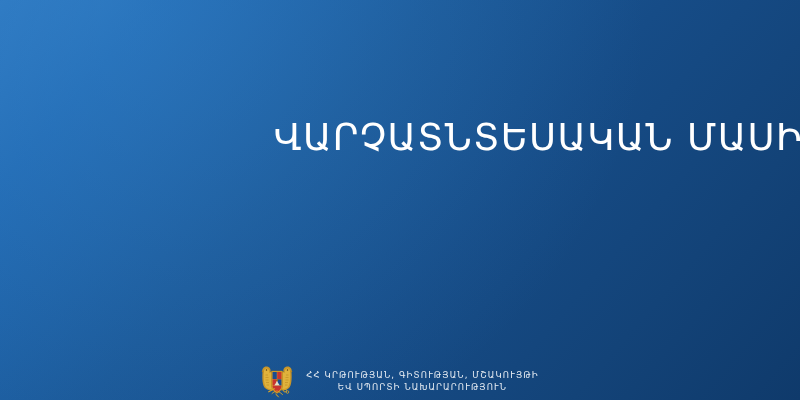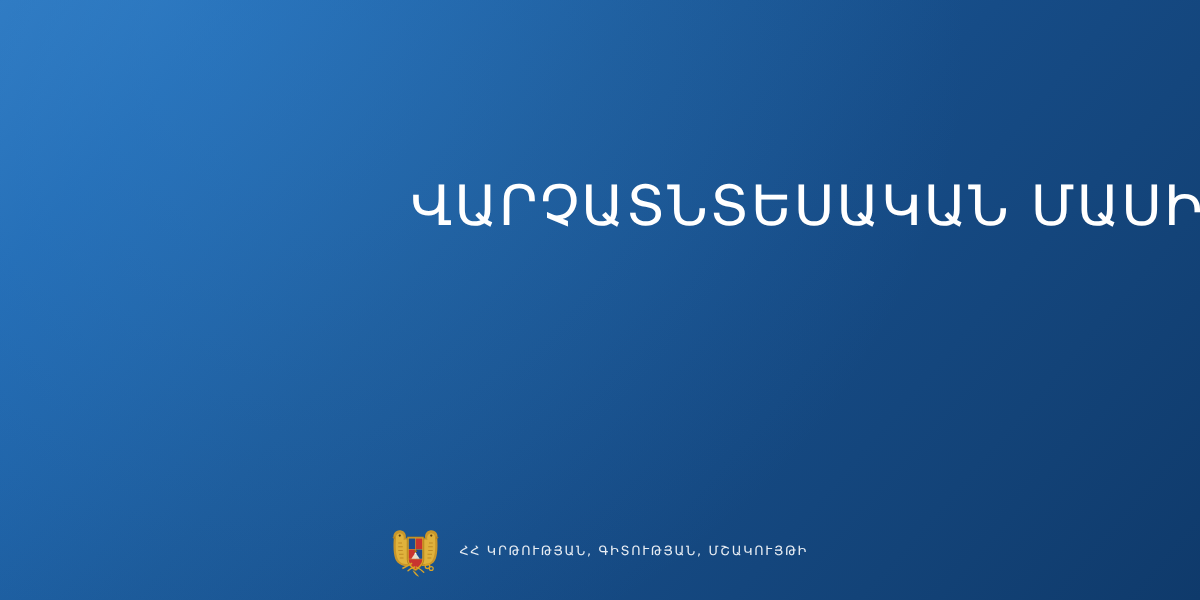--- a/index.html
+++ b/index.html
@@ -69,21 +69,21 @@
   }
 
   .hl-green {
     color: #b5d334;
   }
 
   
   #footer-lockup {
     position: absolute;
     left: 0;
-    bottom: 13px;
+    bottom: 0;
     width: 800px;
     display: flex;
     flex-direction: row;
     align-items: center;
     justify-content: center;
     gap: 13px;
     z-index: 2;
   }
 
   #coat-of-arms {
@@ -166,17 +166,18 @@
 
       <path d="M22 63 C25 60 28 59 31 58" stroke="#d9a428" stroke-width="1.8" fill="none" stroke-linecap="round"></path>
 
       <path d="M33 58 C37 60 40 62 43 65" stroke="#d9a428" stroke-width="1.8" fill="none" stroke-linecap="round"></path>
 
       <path d="M28 62 C30 67 33 70 37 71 C34 67 31 64 28 62 Z" fill="#d9a428"></path>
     </svg>
 
     <div id="ministry-text">
       <span class="ministry-line">ՀՀ ԿՐԹՈՒԹՅԱՆ, ԳԻՏՈՒԹՅԱՆ, ՄՇԱԿՈՒՅԹԻ</span>
+      <span class="ministry-line second">ԵՎ ՍՊՈՐՏԻ ՆԱԽԱՐԱՐՈՒԹՅՈՒՆ</span>
     </div>
 
   </div>
 
 </div>
 
 </body></html>

